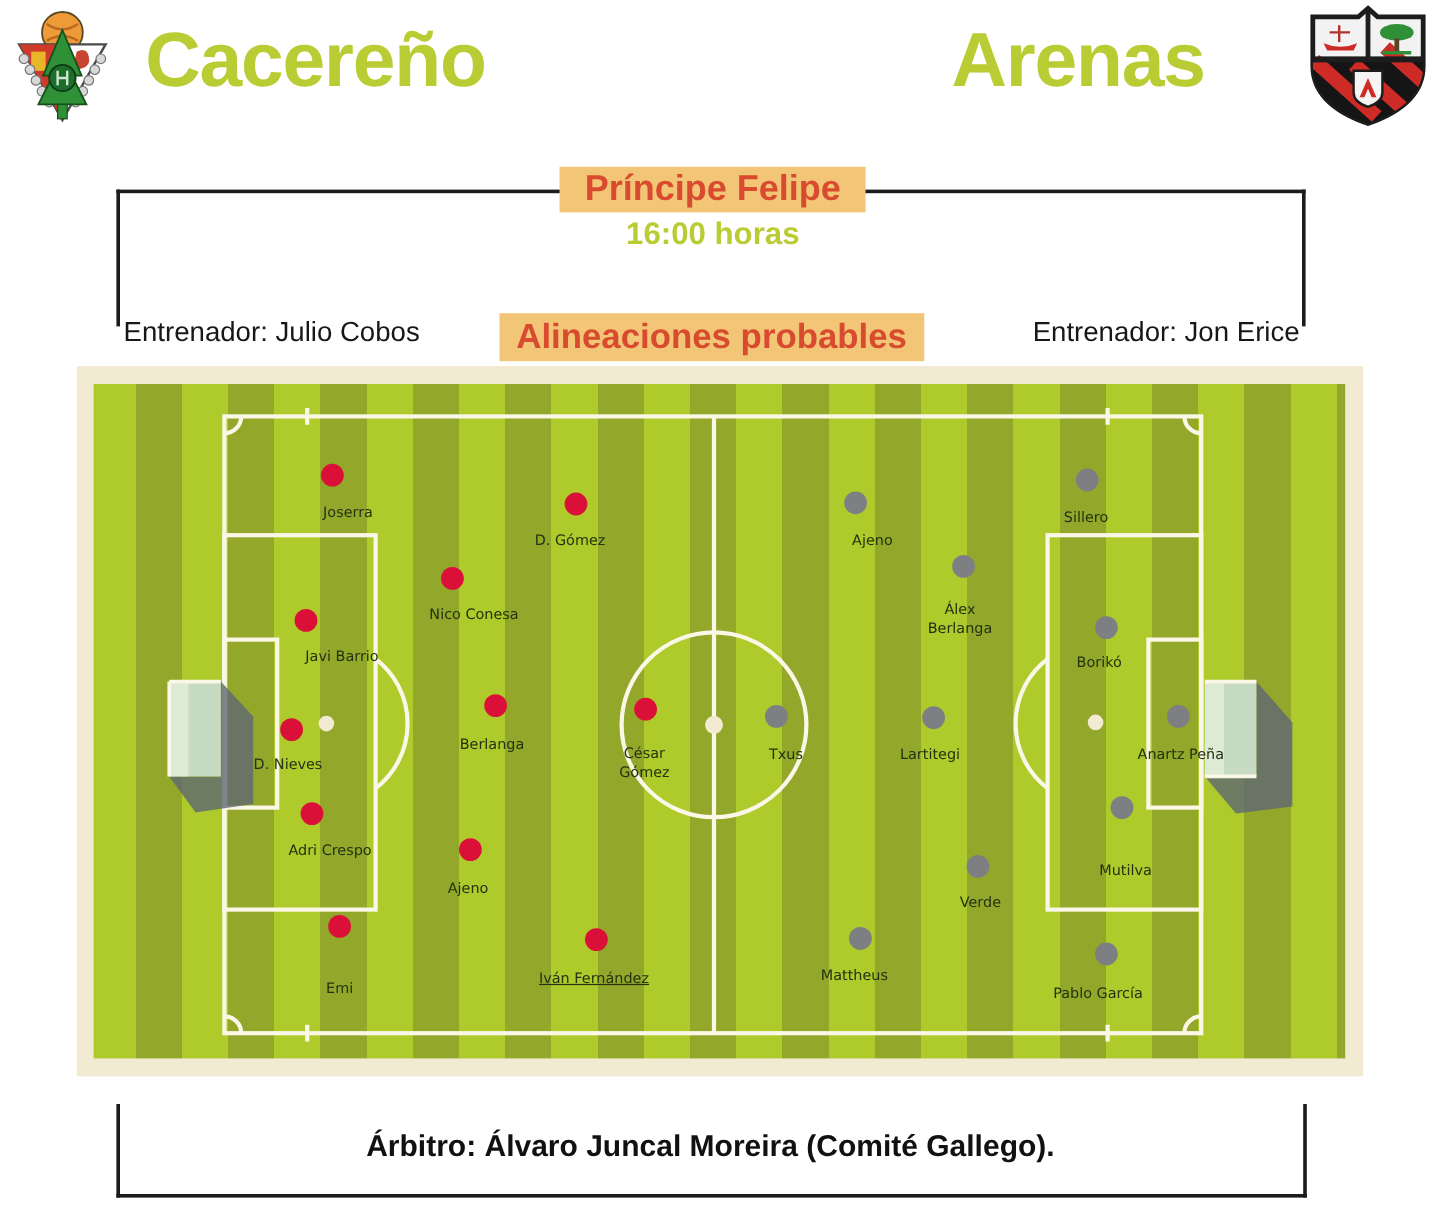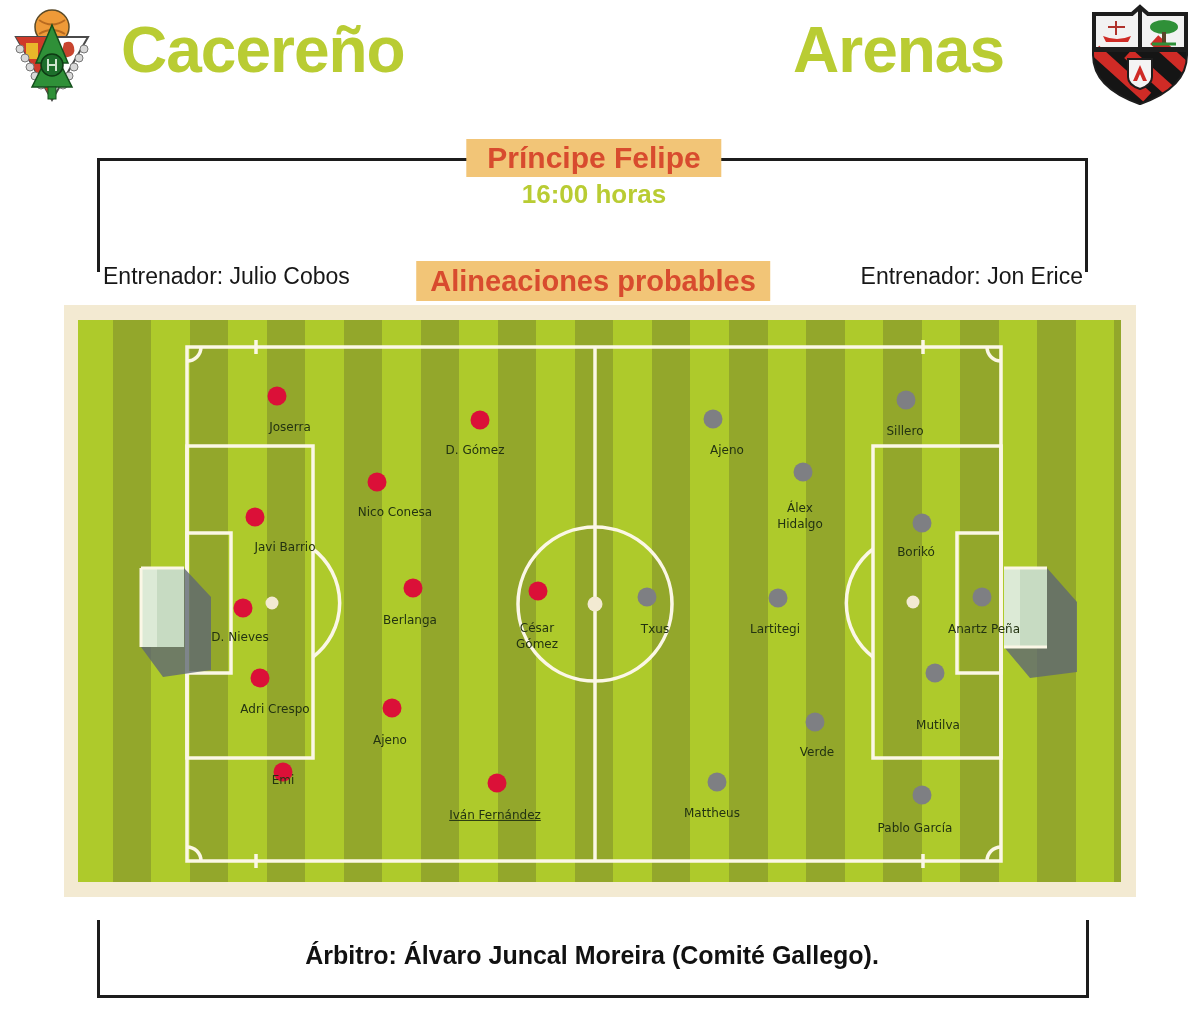--- a/index.html
+++ b/index.html
@@ -225,30 +225,30 @@
       <div class="dot home" style="left: 474px; top: 286px;"></div>
       <div class="plabel" style="left: 473px; top: 331px;">César
 Gómez</div>
       <div class="dot home" style="left: 179px; top: 303px;"></div>
       <div class="plabel" style="left: 176px; top: 332px;">D. Nieves</div>
       <div class="dot home" style="left: 196px; top: 373px;"></div>
       <div class="plabel" style="left: 211px; top: 404px;">Adri Crespo</div>
       <div class="dot home" style="left: 328px; top: 403px;"></div>
       <div class="plabel" style="left: 326px; top: 435px;">Ajeno</div>
       <div class="dot home" style="left: 219px; top: 467px;"></div>
-      <div class="plabel" style="left: 219px; top: 475px; text-align: right;">Emi</div>
+      <div class="plabel" style="left: 219px; top: 519px; text-align: right;">Emi</div>
       <div class="dot home" style="left: 433px; top: 478px;"></div>
       <div class="plabel" style="left: 431px; top: 510px; text-decoration: underline;">Iván Fernández</div>
       <div class="dot away" style="left: 842px; top: 95px;"></div>
       <div class="plabel" style="left: 841px; top: 126px;">Sillero</div>
       <div class="dot away" style="left: 649px; top: 114px;"></div>
       <div class="plabel" style="left: 663px; top: 145px;">Ajeno</div>
       <div class="dot away" style="left: 739px; top: 167px;"></div>
       <div class="plabel" style="left: 736px; top: 211px;">Álex
-Hidalgo</div>
+Berlanga</div>
       <div class="dot away" style="left: 858px; top: 218px;"></div>
       <div class="plabel" style="left: 852px; top: 247px;">Borikó</div>
       <div class="dot away" style="left: 583px; top: 292px;"></div>
       <div class="plabel" style="left: 591px; top: 324px;">Txus</div>
       <div class="dot away" style="left: 714px; top: 293px;"></div>
       <div class="plabel" style="left: 711px; top: 324px;">Lartitegi</div>
       <div class="dot away" style="left: 918px; top: 292px;"></div>
       <div class="plabel" style="left: 920px; top: 324px;">Anartz Peña</div>
       <div class="dot away" style="left: 871px; top: 368px;"></div>
       <div class="plabel" style="left: 874px; top: 420px;">Mutilva</div>

